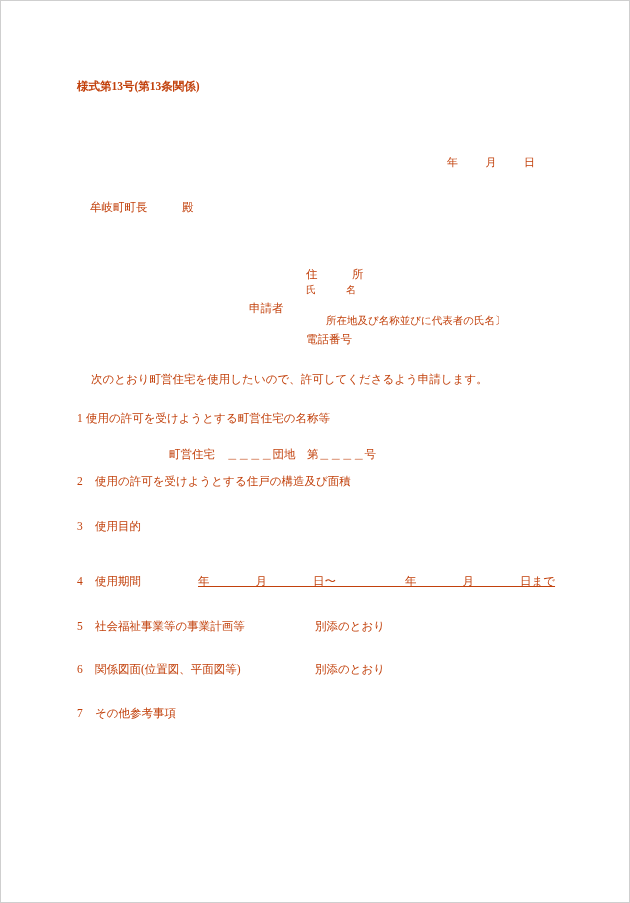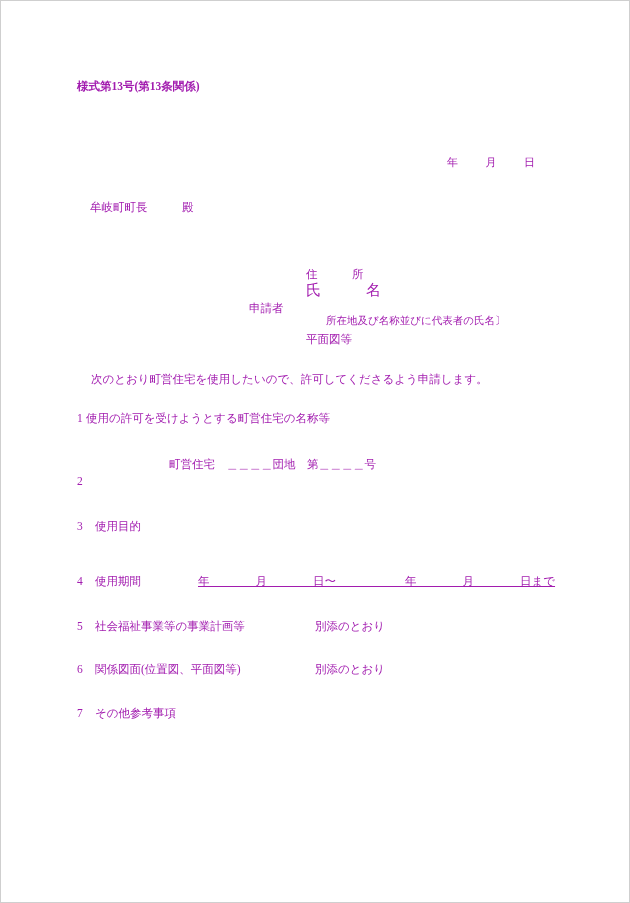--- a/index.html
+++ b/index.html
@@ -10,21 +10,21 @@
   .page {
     position: relative;
     width: 630px;
     height: 903px;
     background: #ffffff;
     border: 1px solid #cfcfcf;
     box-sizing: border-box;
     margin: 0 auto;
     overflow: hidden;
     font-family: "Liberation Serif", "DejaVu Serif", serif;
-    color: #a21caf;
+    color: #c2410c;
   }
   .doc {
     position: absolute;
     left: 0;
     top: 0;
     width: 630px;
     height: 903px;
   }
   .t {
     position: absolute;
@@ -62,36 +62,36 @@
   .addressee {
     left: 89px;
     top: 191px;
     font-size: 11.5px;
     margin-top: 8px;
   }
 
   
   .applicant-label { left: 248px; top: 266px; font-size: 11.5px; margin-top: 34px; }
   .applicant-addr  { left: 305px; top: 266px; font-size: 11.5px; }
-  .applicant-name  { left: 305px; top: 282px; font-size: 15px; }
+  .applicant-name  { left: 305px; top: 282px; font-size: 10px; }
   .applicant-note1 { left: 313px; top: 298px; font-size: 10.5px; }
   .applicant-note2 { left: 325px; top: 313px; font-size: 10.5px; }
   .applicant-tel   { left: 305px; top: 331px; font-size: 11.5px; }
 
   
   .lead { left: 90px; top: 371px; font-size: 11.5px; }
 
   
   .item { font-size: 11.5px; }
   .item-no { position: absolute; font-size: 11.5px; }
   .sub { font-size: 11.5px; }
 
   .i1-no { left: 76px; top: 410px; }
   .i1-tx { left: 85px; top: 410px; }
-  .i1-sub { left: 168px; top: 456px; font-family: Liberation Serif, serif; }
+  .i1-sub { left: 168px; top: 446px; font-family: Liberation Serif, serif; }
 
   .i2-no { left: 76px; top: 473px; }
   .i2-tx { left: 94px; top: 473px; }
 
   .i3-no { left: 76px; top: 518px; }
   .i3-tx { left: 94px; top: 518px; }
 
   .i4-no { left: 76px; top: 573px; }
   .i4-tx { left: 94px; top: 573px; }
   .i4-dates { left: 197px; top: 573px; text-decoration: underline; }
@@ -117,29 +117,30 @@
 
 
     <div class="t date-line">年          月          日</div>
 
     <div class="t addressee">牟岐町町長　　　殿</div>
 
     <div class="t applicant-label">申請者</div>
     <div class="t applicant-addr">住　　　所</div>
     <div class="t applicant-name">氏　　　名</div>
     <div class="t applicant-note2">所在地及び名称並びに代表者の氏名〕</div>
-    <div class="t applicant-tel">平面図等</div>
+    <div class="t applicant-tel">電話番号</div>
 
     <div class="t lead">次のとおり町営住宅を使用したいので、許可してくださるよう申請します。</div>
 
     <div class="t item-no i1-no">1</div>
     <div class="t item i1-tx">使用の許可を受けようとする町営住宅の名称等</div>
     <div class="t sub i1-sub">町営住宅　＿＿＿＿団地　第＿＿＿＿号</div>
 
     <div class="t item-no i2-no">2</div>
+    <div class="t item i2-tx">使用の許可を受けようとする住戸の構造及び面積</div>
 
     <div class="t item-no i3-no">3</div>
     <div class="t item i3-tx">使用目的</div>
 
     <div class="t item-no i4-no">4</div>
     <div class="t item i4-tx">使用期間</div>
     <div class="t sub i4-dates">年　　　　月　　　　日〜　　　　　　年　　　　月　　　　日まで</div>
 
     <div class="t item-no i5-no">5</div>
     <div class="t item i5-tx">社会福祉事業等の事業計画等</div>

